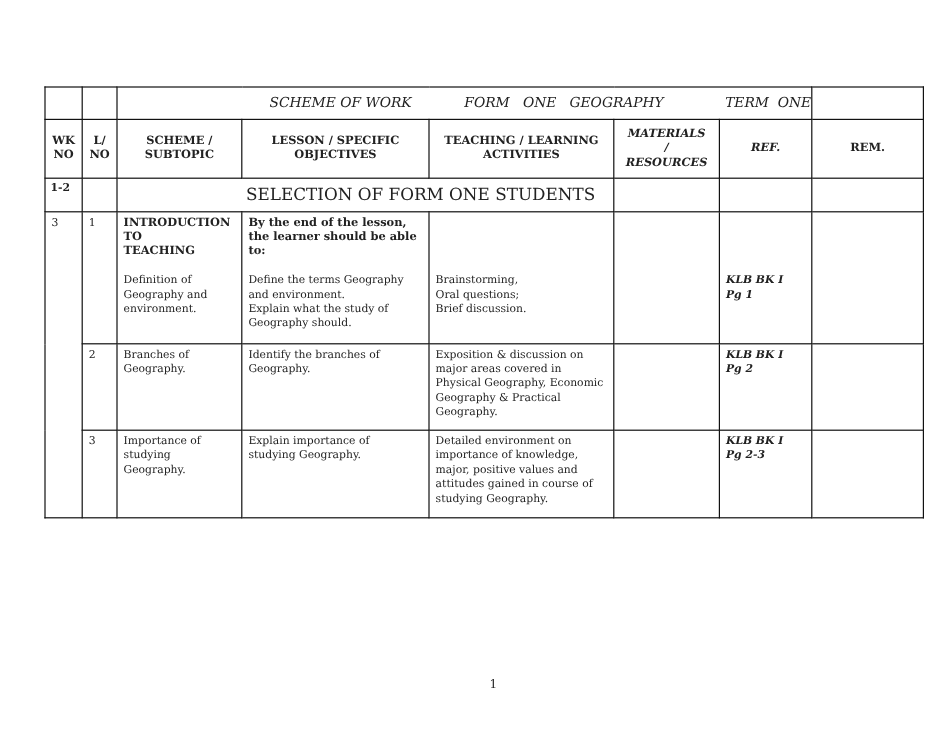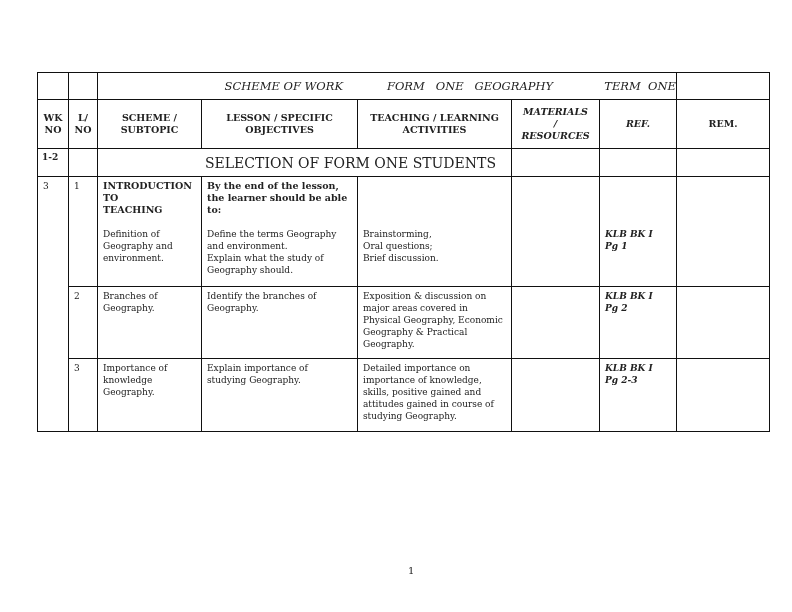--- a/index.html
+++ b/index.html
@@ -84,23 +84,23 @@
     <td class="c">2</td>
     <td class="c"><span>Branches of</span><br><span>Geography.</span></td>
     <td class="c"><span>Identify the branches of</span><br><span>Geography.</span></td>
     <td class="c"><span>Exposition &amp; discussion on</span><br><span>major areas covered in</span><br><span>Physical Geography, Economic</span><br><span>Geography &amp; Practical</span><br><span>Geography.</span></td>
     <td></td>
     <td class="c it"><span>KLB BK I</span><br><span>Pg 2</span></td>
     <td></td>
   </tr>
   <tr style="height:73px">
     <td class="c">3</td>
-    <td class="c"><span>Importance of</span><br><span>knowledge</span><br><span>Geography.</span></td>
+    <td class="c"><span>Importance of</span><br><span>studying</span><br><span>Geography.</span></td>
     <td class="c"><span>Explain importance of</span><br><span>studying Geography.</span></td>
-    <td class="c"><span>Detailed importance on</span><br><span>importance of knowledge,</span><br><span>skills, positive gained and</span><br><span>attitudes gained in course of</span><br><span>studying Geography.</span></td>
+    <td class="c"><span>Detailed environment on</span><br><span>importance of knowledge,</span><br><span>major, positive values and</span><br><span>attitudes gained in course of</span><br><span>studying Geography.</span></td>
     <td></td>
     <td class="c it"><span>KLB BK I</span><br><span>Pg 2-3</span></td>
     <td></td>
   </tr>
 </tbody>
   </table>
 
 <div class="pagenum">1</div>
 
 </body></html>

